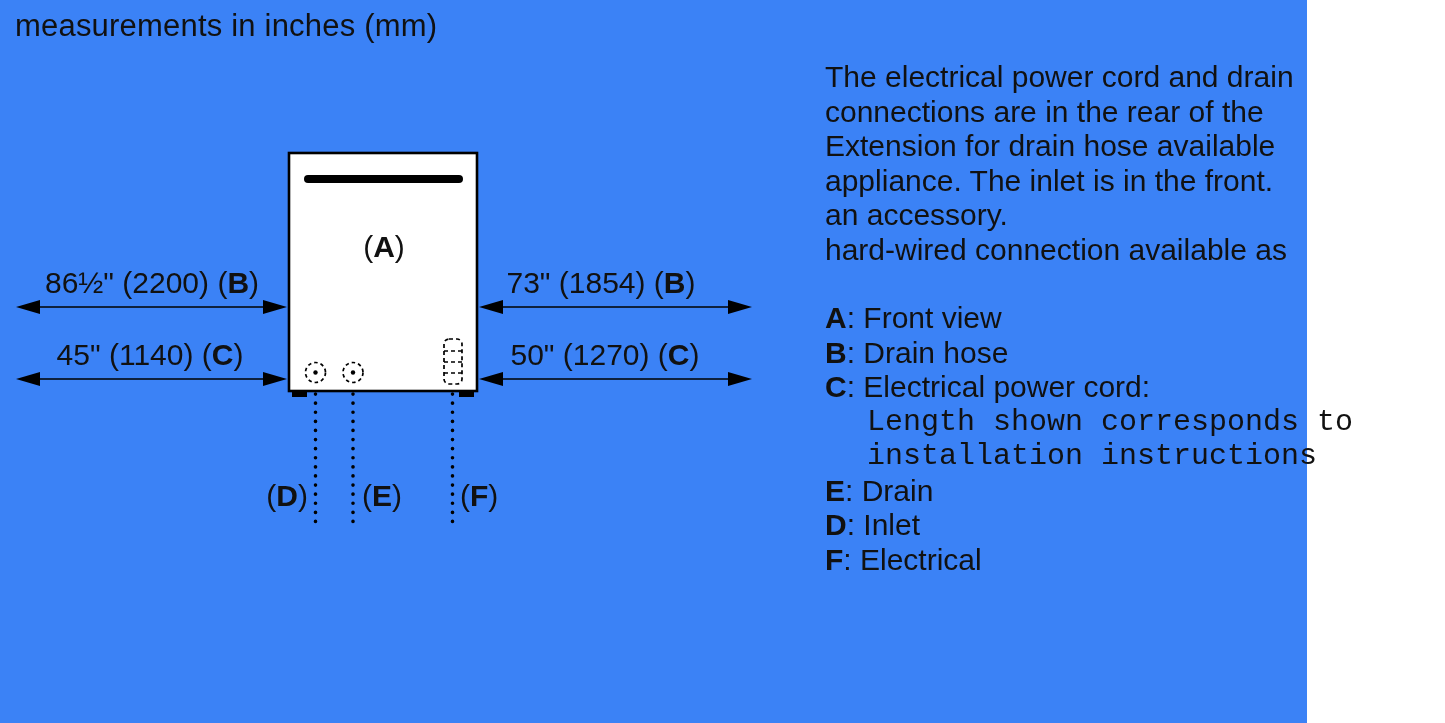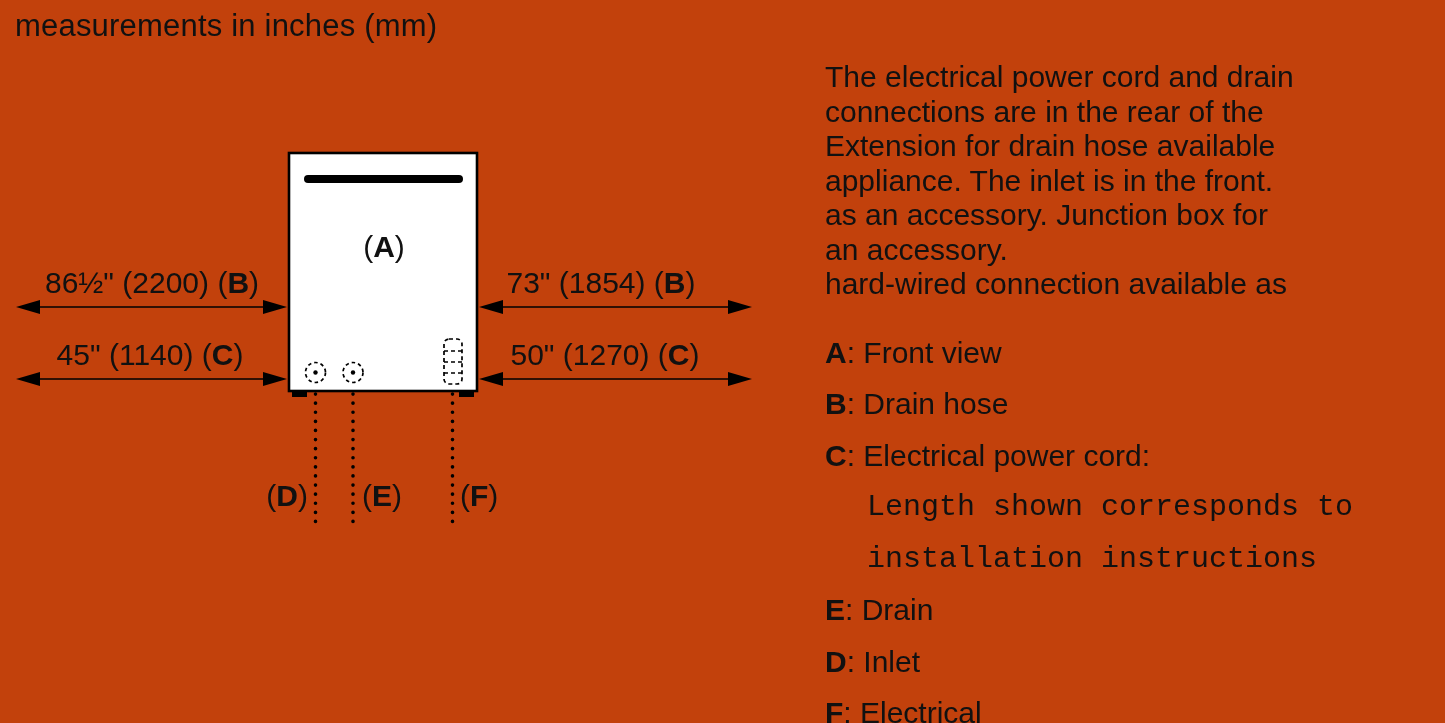--- a/index.html
+++ b/index.html
@@ -1,29 +1,29 @@
 <!DOCTYPE html>
 <html><head>
 <meta charset="utf-8">
 <style>
   html, body { margin:0; padding:0; }
   body {
     width:1445px; height:723px; background:#ffffff;
     font-family:"Liberation Sans", sans-serif; color:#111111;
     overflow:hidden;
   }
-  .page { position:relative; width:1445px; height:723px; background:#c2410c; }
+  .page { position:relative; width:1307px; height:723px; background:#3b82f6; }
   .title { position:absolute; left:15px; top:8px; font-size:31px; letter-spacing:0.2px; }
   .diagram-svg { position:absolute; left:0; top:0; }
   .diagram-svg text { font-family:"Liberation Sans", sans-serif; font-size:30px; fill:#111111; }
   .b { font-weight:bold; }
   .right-col { position:absolute; left:825px; top:60px; width:600px; font-size:30px; line-height:34.5px; }
   .pline { white-space:nowrap; }
   .legend { margin-top:34px; }
-  .lline { white-space:nowrap;margin-top:17px; }
+  .lline { white-space:nowrap; }
   .indent { padding-left:42px;font-family:Liberation Mono, monospace; }
 </style>
 </head>
 <body>
 
 <div class="page">
 
   <div class="title">measurements in inches (mm)</div>
 
   <svg class="diagram-svg" width="800" height="580" viewBox="0 0 800 580">
@@ -90,21 +90,20 @@
       <polygon points="752,379 728,372 728,386" fill="#000"></polygon>
     </g>
   </svg>
 
   <div class="right-col">
     <div class="para">
       <div class="pline">The electrical power cord and drain</div>
       <div class="pline">connections are in the rear of the</div>
       <div class="pline">Extension for drain hose available</div>
       <div class="pline">appliance. The inlet is in the front.</div>
-      <div class="pline">as an accessory. Junction box for</div>
       <div class="pline">an accessory.</div>
       <div class="pline">hard-wired connection available as</div>
     </div>
     <div class="legend">
       <div class="lline"><span class="b">A</span><span>: Front view</span></div>
       <div class="lline"><span class="b">B</span><span>: Drain hose</span></div>
       <div class="lline"><span class="b">C</span><span>: Electrical power cord:</span></div>
       <div class="lline indent">Length shown corresponds to</div>
       <div class="lline indent">installation instructions</div>
       <div class="lline"><span class="b">E</span><span>: Drain</span></div>

